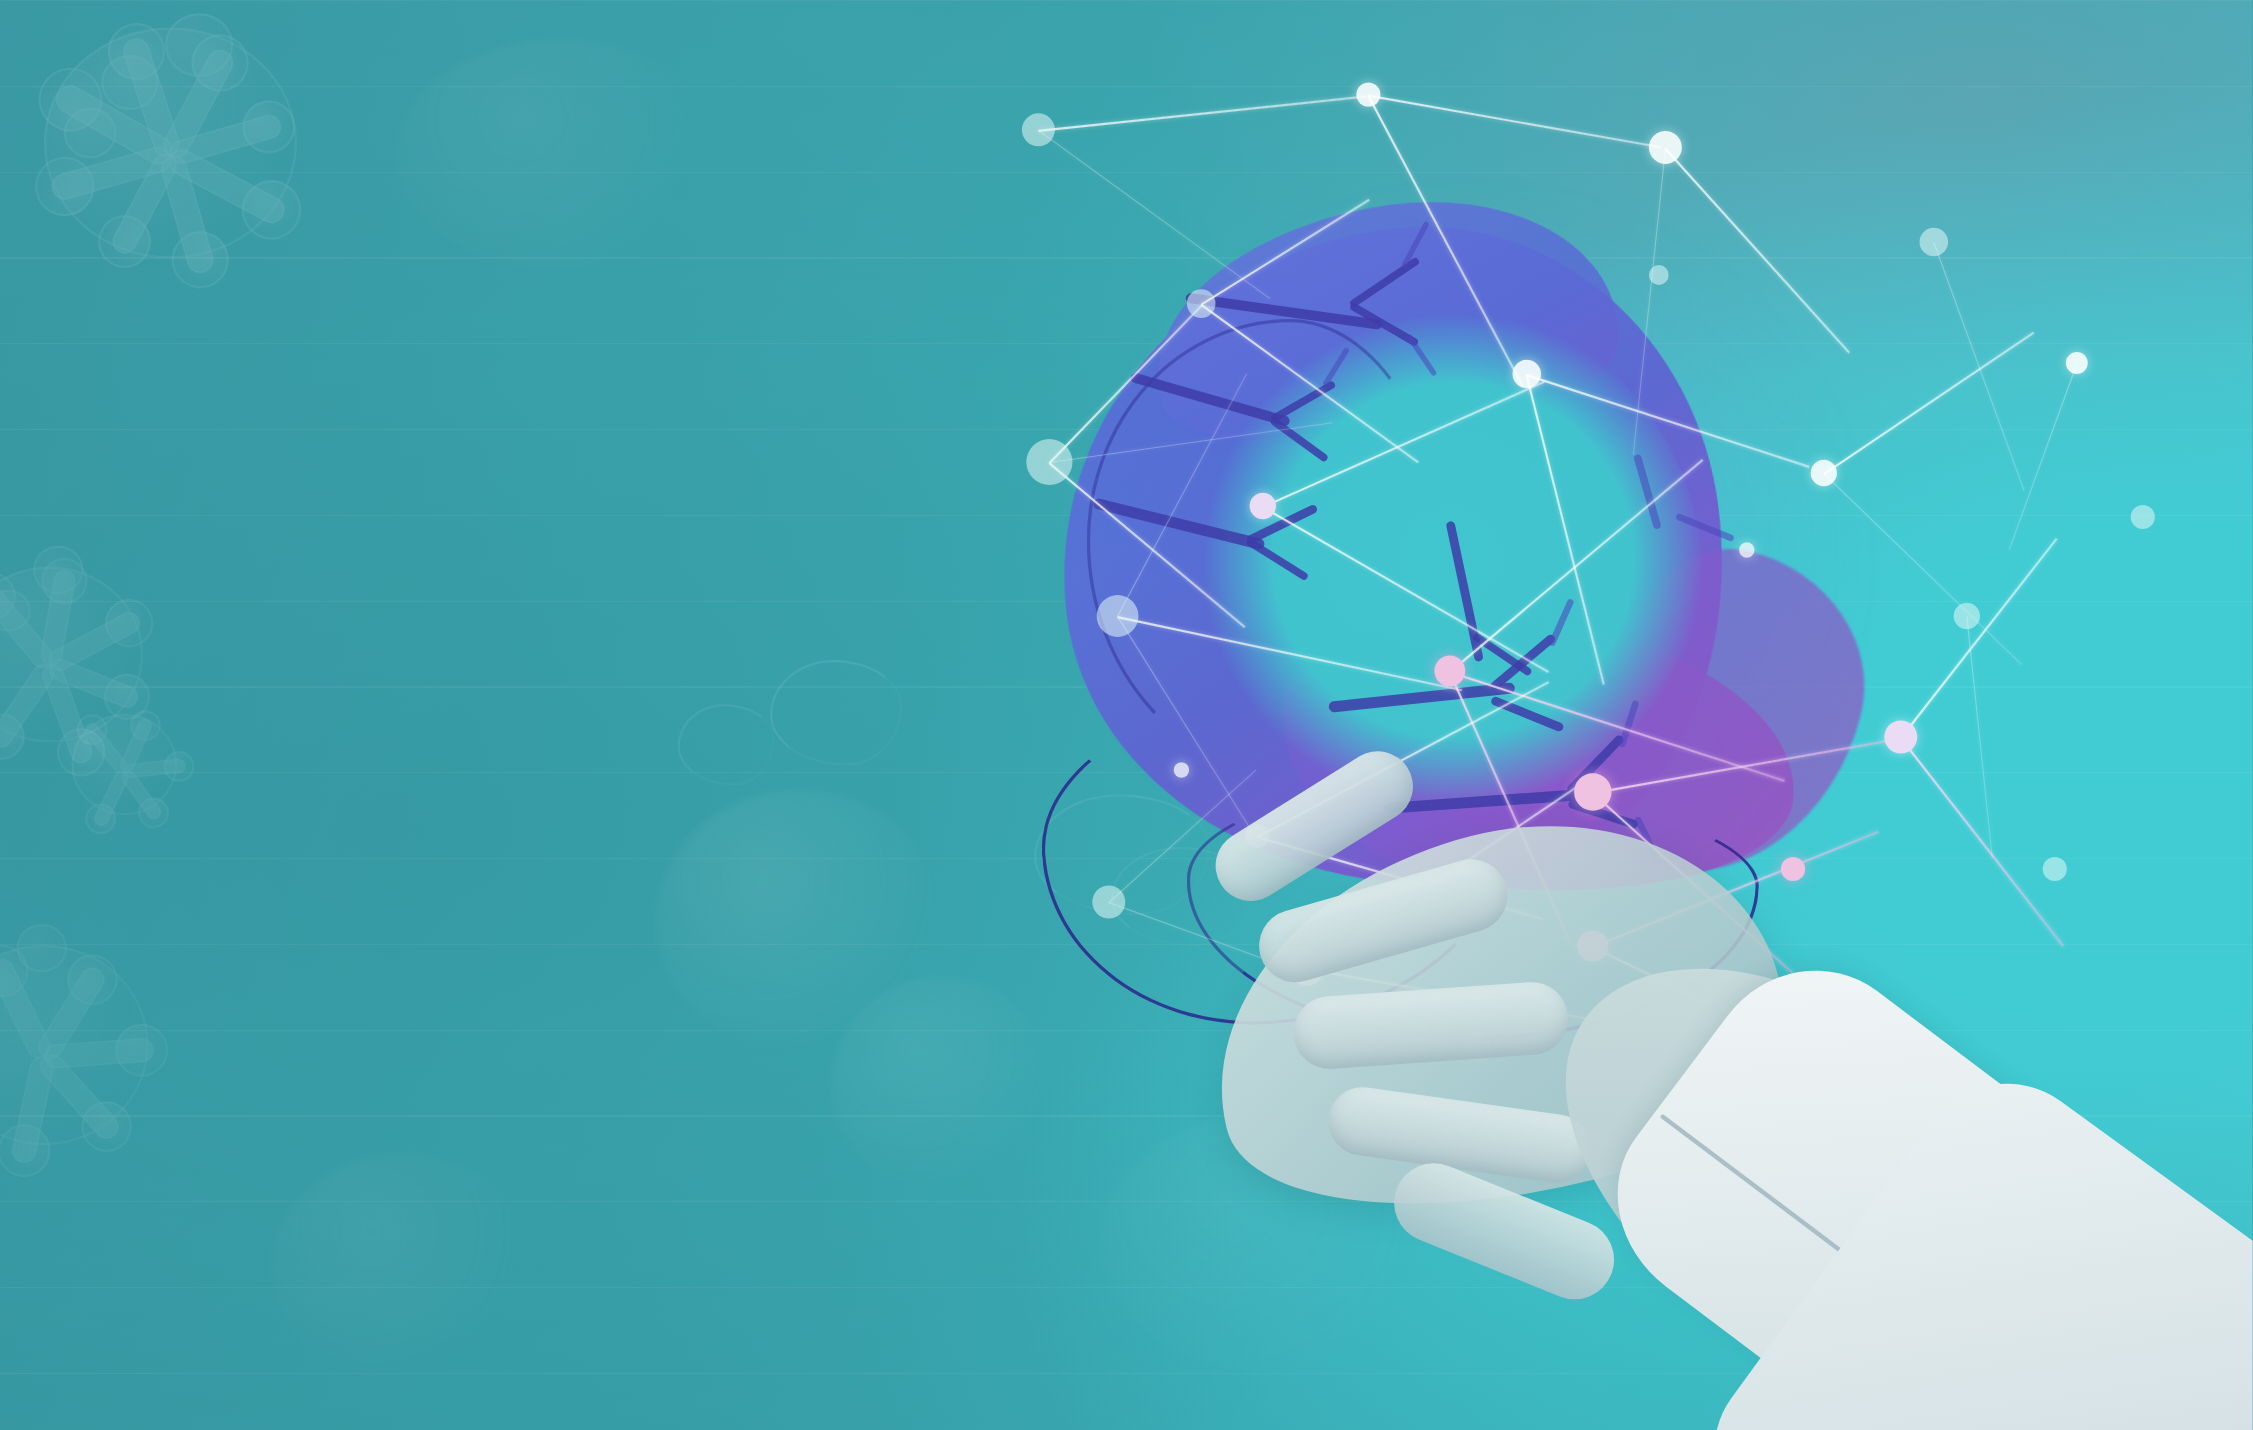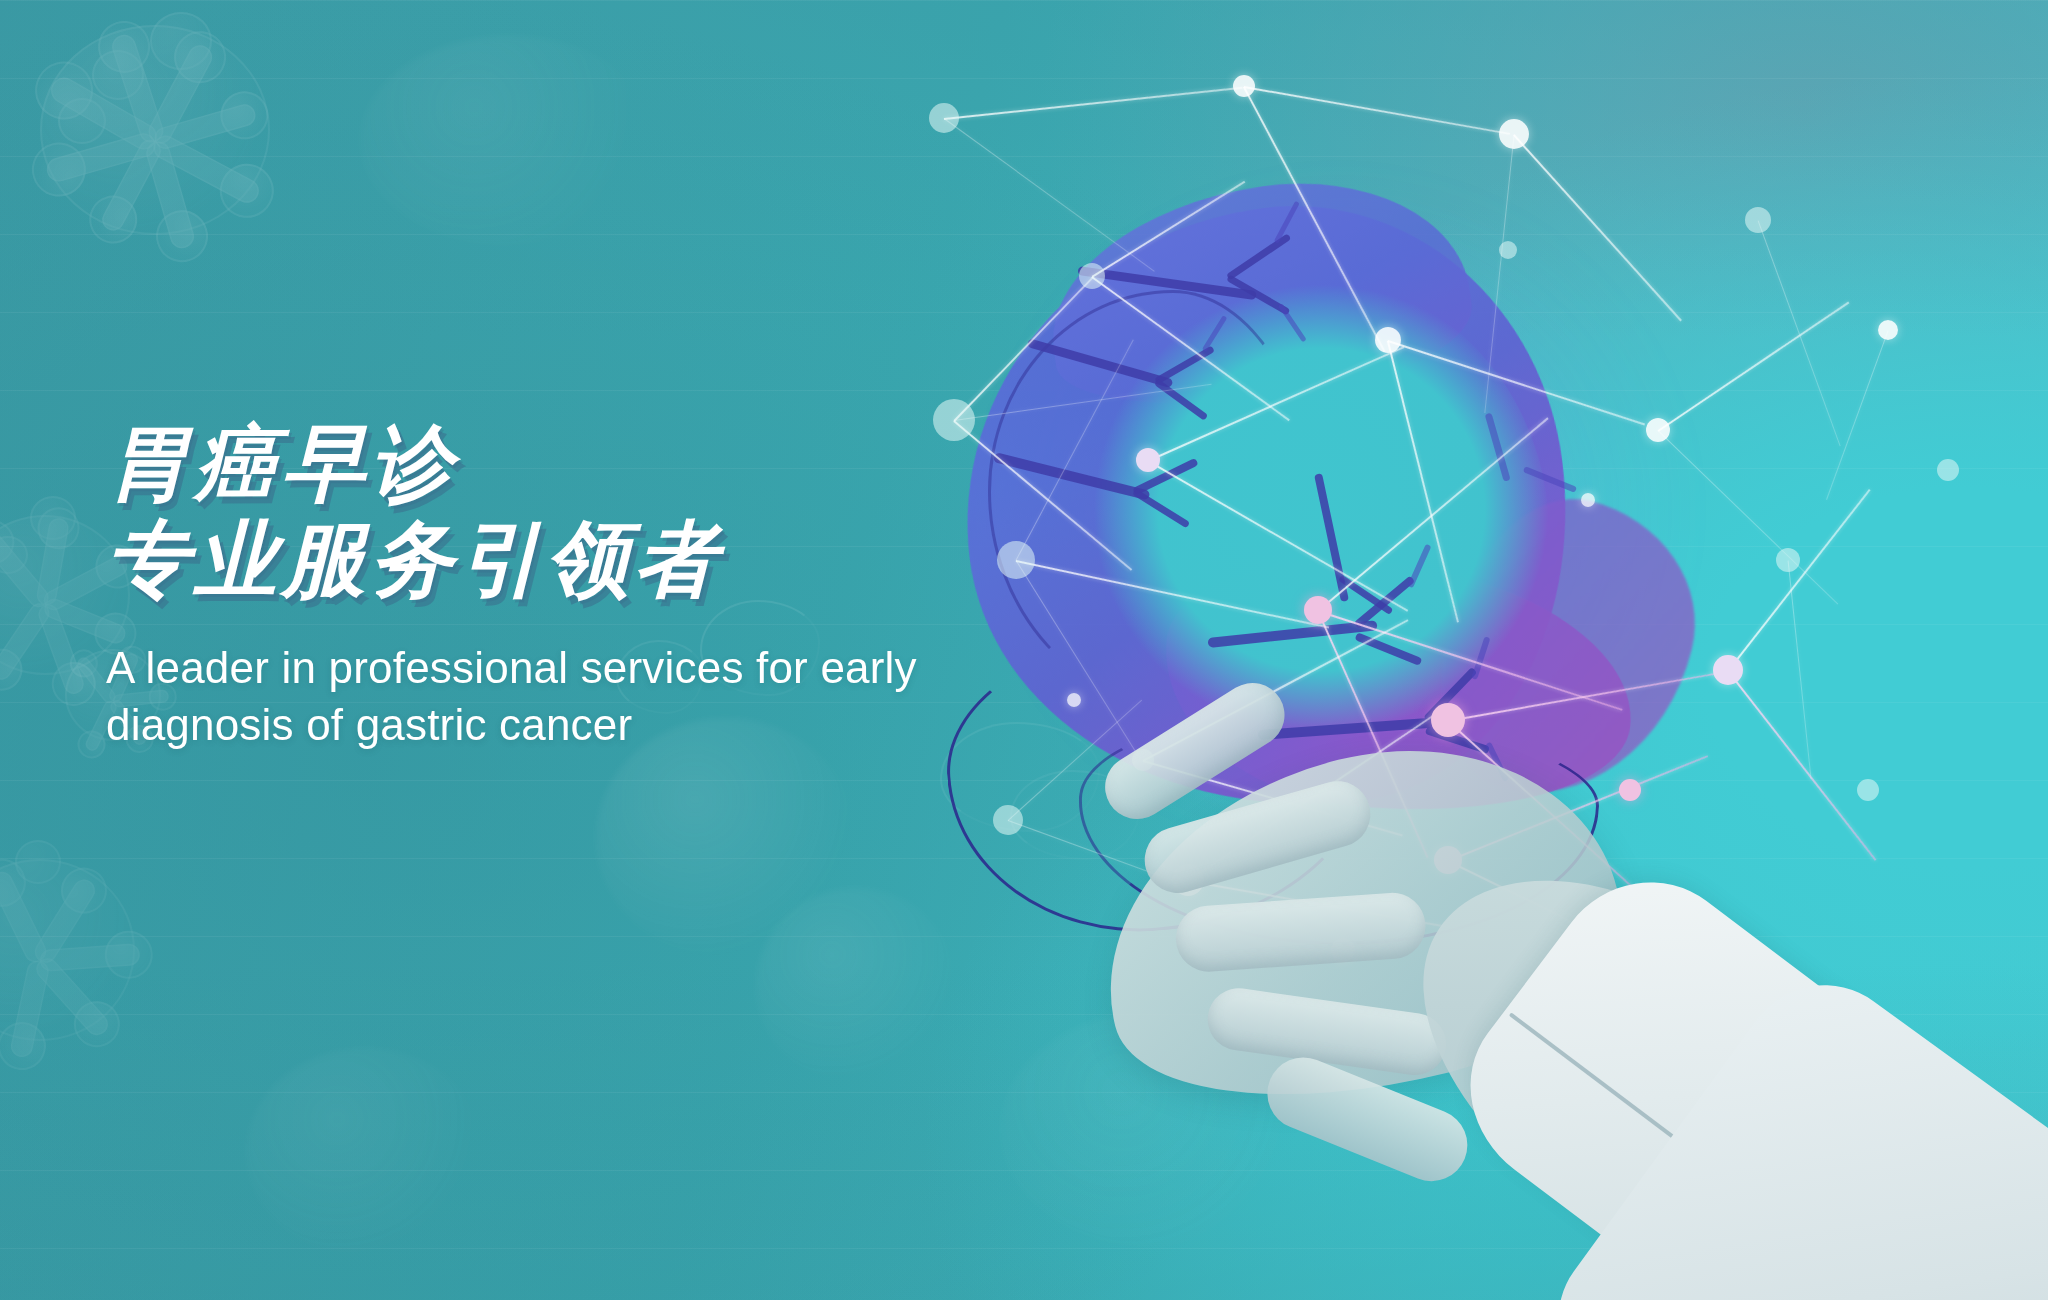--- a/index.html
+++ b/index.html
@@ -374,22 +374,14 @@
       <div class="finger" style="left:118px;top:268px;width:250px;height:66px;transform:rotate(-4deg);"></div>
       <div class="finger" style="left:150px;top:344px;width:240px;height:62px;transform:rotate(8deg);"></div>
       <div class="thumb" style="left:212px;top:404px;width:210px;height:72px;transform:rotate(22deg);"></div>
       <div class="wrist"></div>
       <div class="cuff"></div>
       <div class="cuff-line"></div>
       <div class="sleeve"></div>
     </div>
   </div>
 
-  <div class="copy">
-    <div class="headline">胃癌早诊</div>
-    <div class="headline l2">专业服务引领者</div>
-    <div class="subtitle">
-      <div>A leader in professional services for early</div>
-      <div>diagnosis of gastric cancer</div>
-    </div>
-  </div>
 
 </div>
 
 </body></html>

